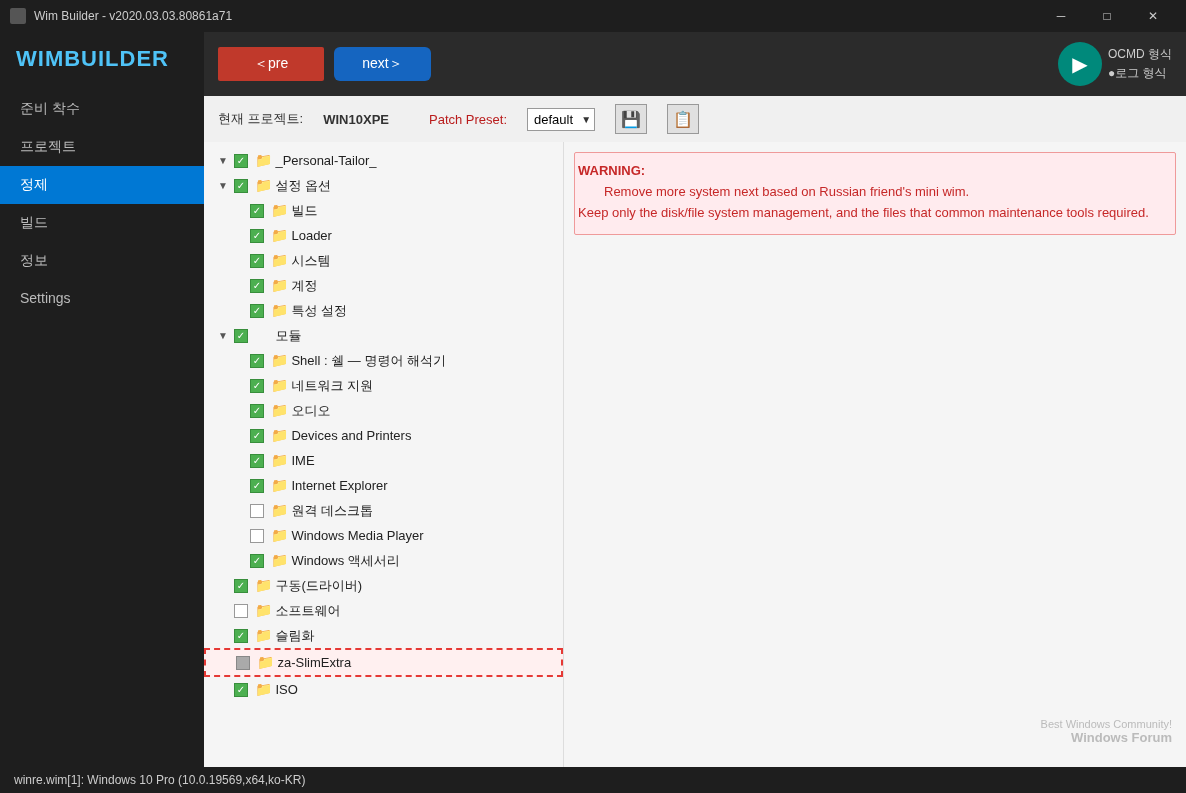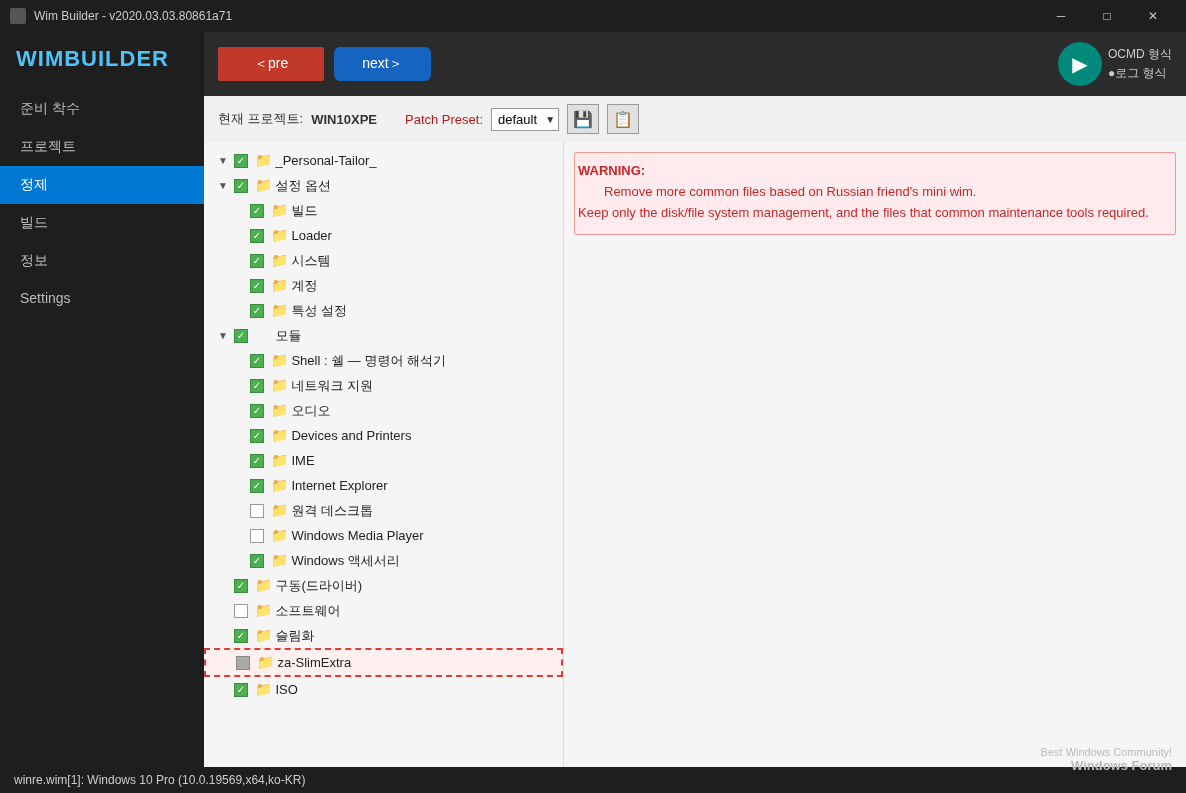--- a/index.html
+++ b/index.html
@@ -150,21 +150,21 @@
       font-size: 12px;
       line-height: 1.6;
     }
 
     
     .project-bar {
       background: #f0f0f0;
       padding: 8px 14px;
       display: flex;
       align-items: center;
-      gap: 8px;
+      gap: 20px;
       flex-shrink: 0;
     }
     .project-label { color: #333; font-size: 13px; }
     .project-name { color: #333; font-weight: bold; font-size: 13px; margin-right: 20px; }
     .patch-label { color: #b91c1c; font-size: 13px; }
     .patch-select {
       border: 1px solid #999;
       background: white;
       padding: 3px 20px 3px 6px;
       font-size: 13px;
@@ -602,26 +602,26 @@
           <span class="folder-icon">📁</span>
           <span class="tree-label">ISO</span>
         </div>
 
       </div>
 
       <div class="right-panel">
         <div class="warning-box">
           <div class="warning-title">WARNING:</div>
           <div class="warning-text">
-            <span>　　Remove more common files based on Russian friend's mini wim.</span><br>
+            <span>　　Remove more system next based on Russian friend's mini wim.</span><br>
             <span>Keep only the disk/file system management, and the files that common maintenance tools required.</span>
           </div>
         </div>
 
-        <div style="position:absolute; bottom:20px; right:14px; text-align:right;">
+        <div style="position:absolute; bottom:48px; right:14px; text-align:right;">
           <div style="color:#bbb; font-size:11px;">Best Windows Community!</div>
           <div style="color:#bbb; font-size:13px; font-weight:bold;">Windows Forum</div>
         </div>
       </div>
 
     </div>
 
   </div>
 
 </div>

